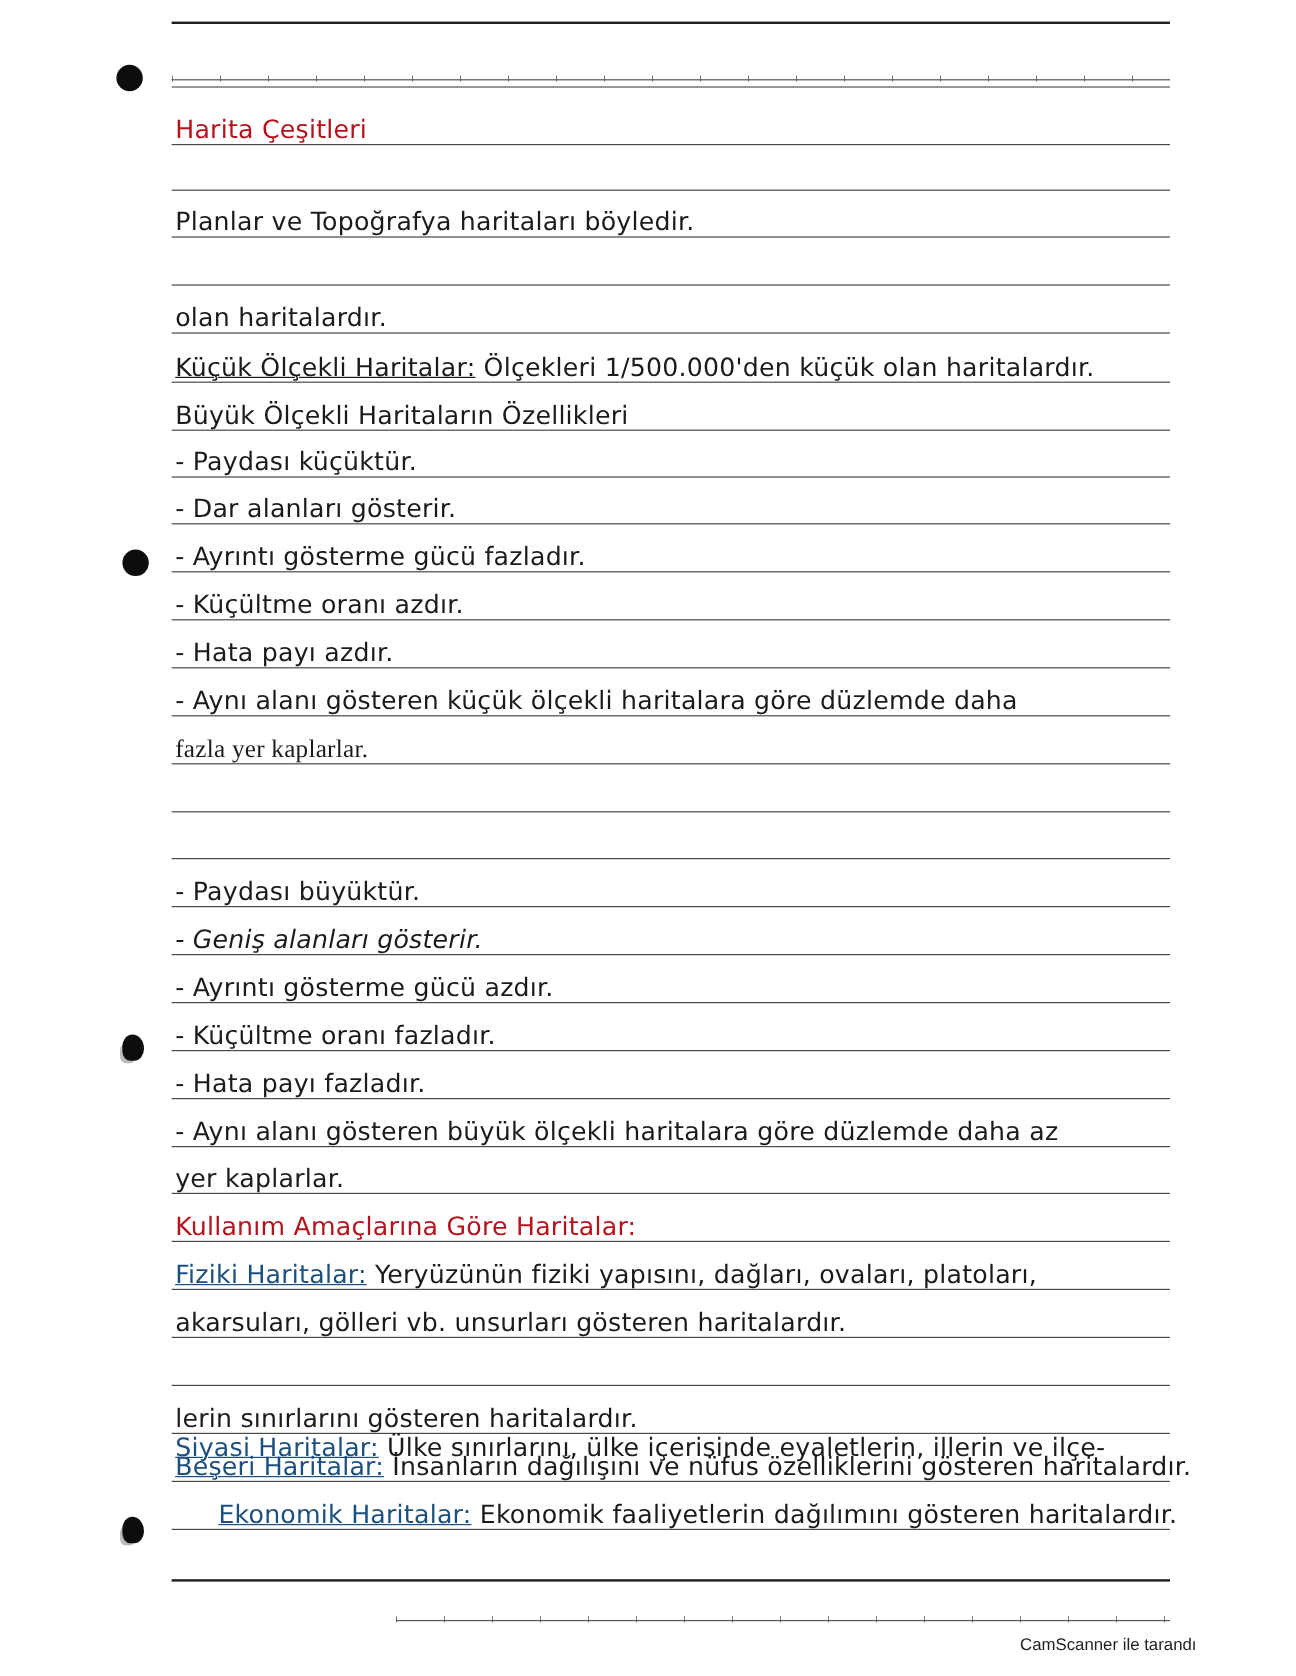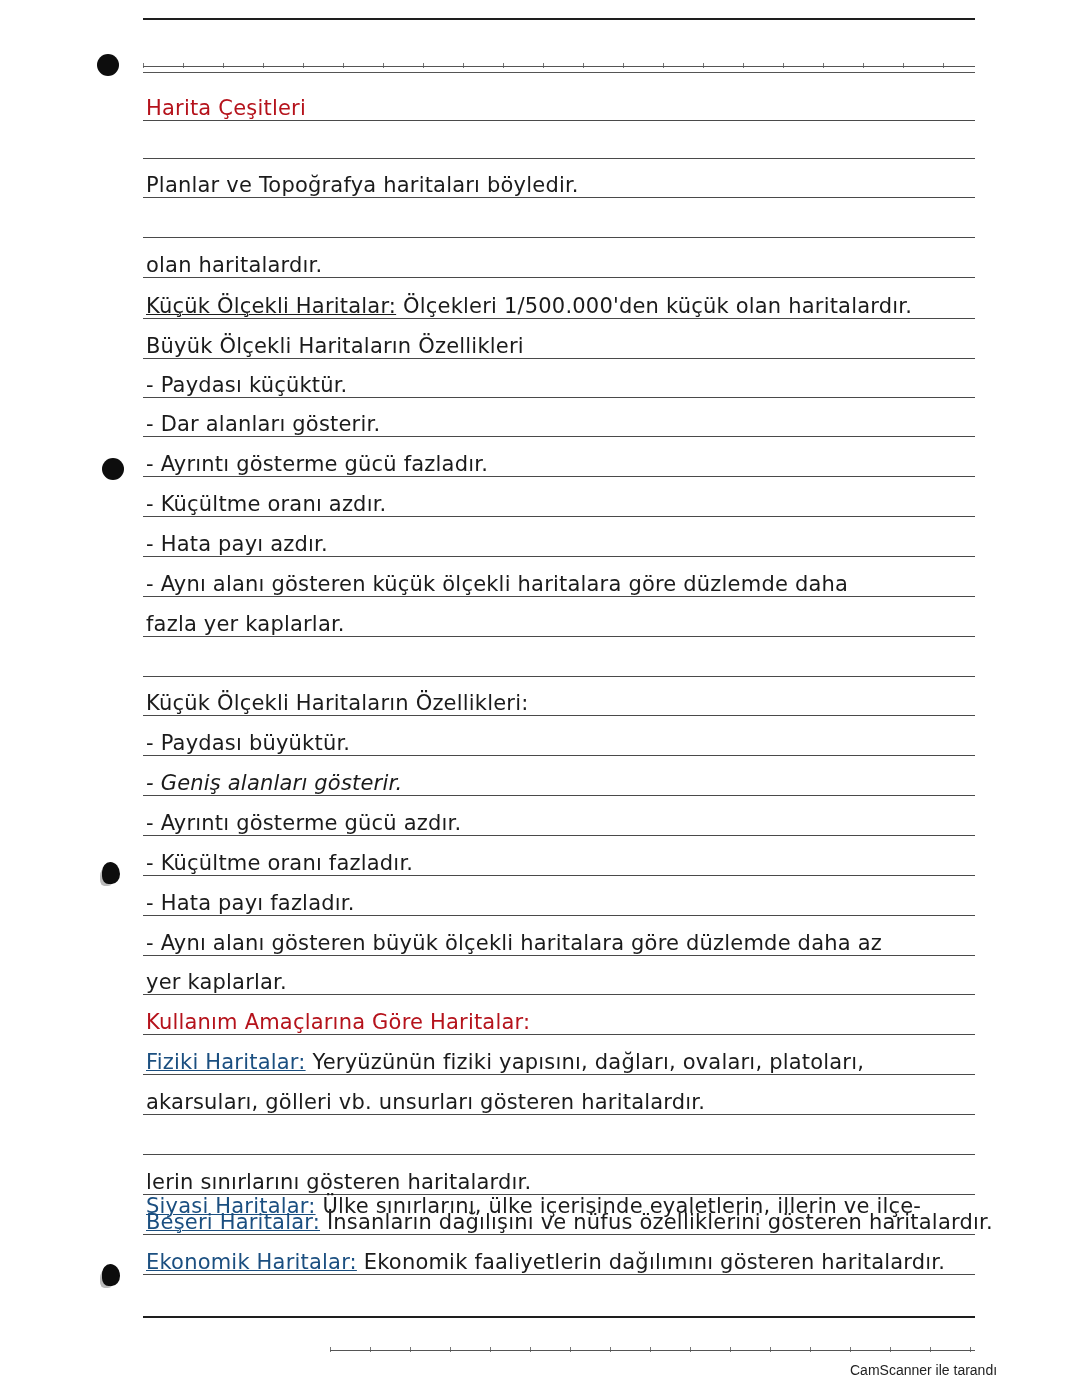--- a/index.html
+++ b/index.html
@@ -97,25 +97,22 @@
 
   <div class="line" style="top:332px;">
     <span>Büyük Ölçekli Haritaların Özellikleri</span>
   </div>
   <div class="line" style="top:371px;"><span>- Paydası küçüktür.</span></div>
   <div class="line" style="top:410px;"><span>- Dar alanları gösterir.</span></div>
   <div class="line" style="top:450px;"><span>- Ayrıntı gösterme gücü fazladır.</span></div>
   <div class="line" style="top:490px;"><span>- Küçültme oranı azdır.</span></div>
   <div class="line" style="top:530px;"><span>- Hata payı azdır.</span></div>
   <div class="line" style="top:570px;"><span>- Aynı alanı gösteren küçük ölçekli haritalara göre düzlemde daha</span></div>
-  <div class="line" style="top:610px;"><span>fazla yer kaplarlar.</span></div>
+  <div class="line" style="top:610px;font-family:Liberation Serif, serif;"><span>fazla yer kaplarlar.</span></div>
 
-  <div class="line" style="top:689px;">
-    <span>Küçük Ölçekli Haritaların Özellikleri:</span>
-  </div>
   <div class="line" style="top:729px;"><span>- Paydası büyüktür.</span></div>
   <div class="line" style="top:769px;font-style:italic;"><span>- Geniş alanları gösterir.</span></div>
   <div class="line" style="top:809px;"><span>- Ayrıntı gösterme gücü azdır.</span></div>
   <div class="line" style="top:849px;"><span>- Küçültme oranı fazladır.</span></div>
   <div class="line" style="top:889px;"><span>- Hata payı fazladır.</span></div>
   <div class="line" style="top:929px;"><span>- Aynı alanı gösteren büyük ölçekli haritalara göre düzlemde daha az</span></div>
   <div class="line" style="top:968px;"><span>yer kaplarlar.</span></div>
 
   <div class="line red" style="top:1008px;">
     <span>Kullanım Amaçlarına Göre Haritalar:</span>
@@ -128,18 +125,18 @@
   </div>
   <div class="line" style="top:1192px;">
     <span class="blue lbl">Siyasi Haritalar:</span><span> Ülke sınırlarını, ülke içerisinde eyaletlerin, illerin ve ilçe-</span>
   </div>
   <div class="line" style="top:1168px;">
     <span>lerin sınırlarını gösteren haritalardır.</span>
   </div>
   <div class="line" style="top:1208px;">
     <span class="blue lbl">Beşeri Haritalar:</span><span> İnsanların dağılışını ve nüfus özelliklerini gösteren haritalardır.</span>
   </div>
-  <div class="line" style="top:1248px;">
+  <div class="line" style="top:1248px;margin-left:36px;">
     <span class="blue lbl">Ekonomik Haritalar:</span><span> Ekonomik faaliyetlerin dağılımını gösteren haritalardır.</span>
   </div>
 
   <div class="footer">CamScanner ile tarandı</div>
 </div>
 
 </body></html>

